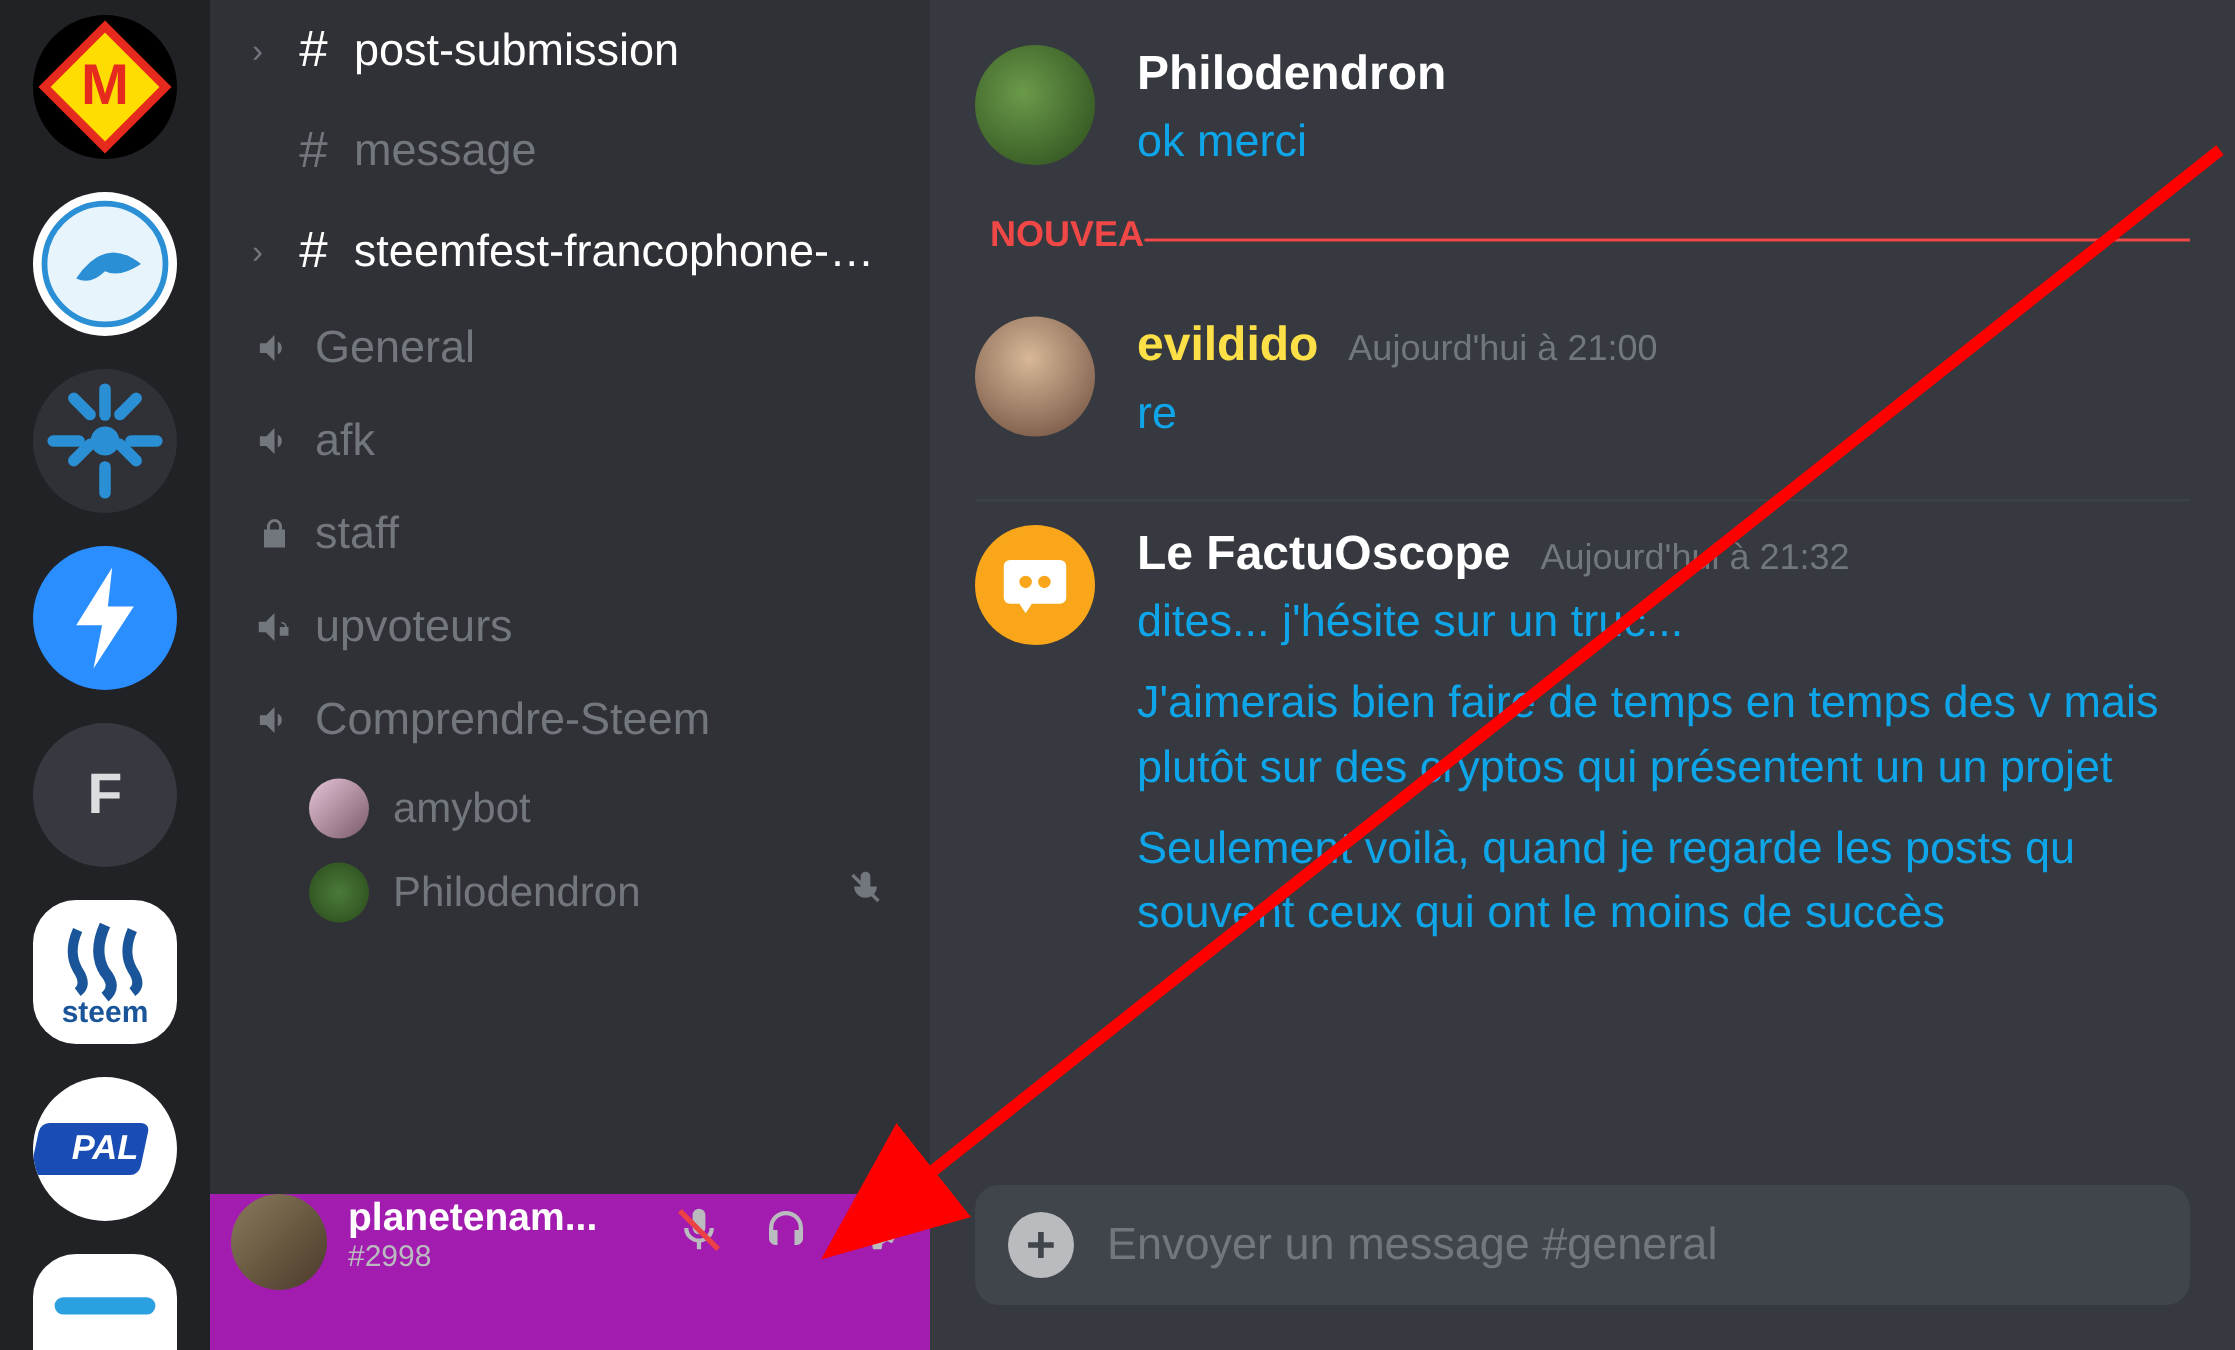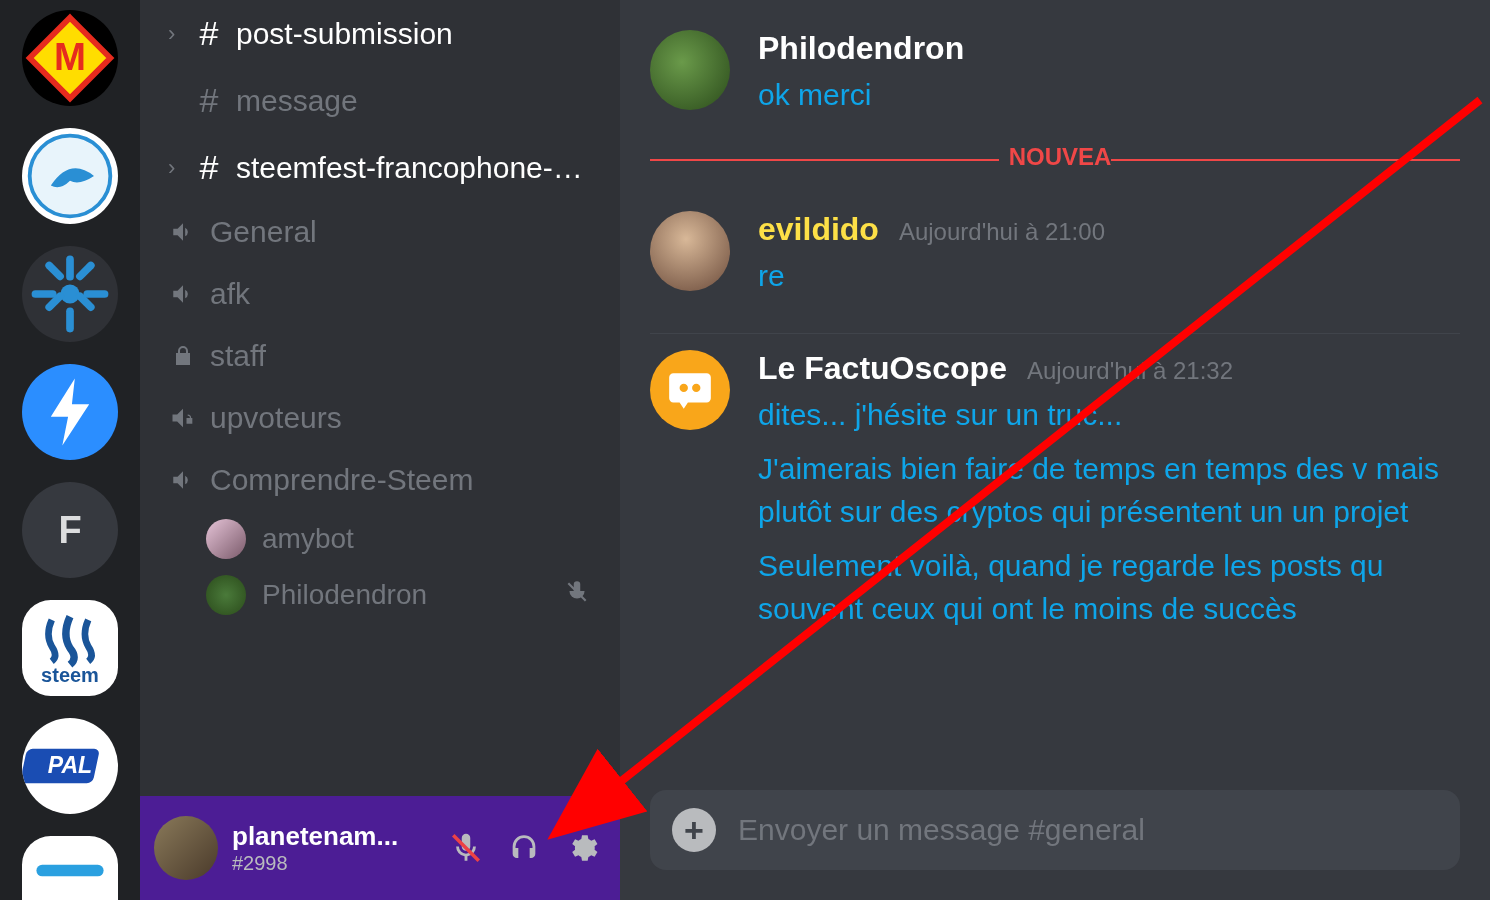--- a/index.html
+++ b/index.html
@@ -102,23 +102,23 @@
   }
   .voice-member .mute-icon {
     margin-left: auto;
     margin-right: 20px;
     color: #72767d;
   }
 
   
   .user-panel {
     height: 104px;
-    background: #4c1d95;
-    display: flex;
-    align-items: center;
+    background: #a21caf;
+    display: flex;
+    align-items: flex-start;
     padding: 0 14px;
     gap: 14px;
     flex-shrink: 0;
   }
   .user-avatar {
     width: 64px;
     height: 64px;
     border-radius: 50%;
     background: linear-gradient(135deg,#8a7a5a,#4a3a2a);
     flex-shrink: 0;
@@ -206,21 +206,21 @@
     line-height: 1.45;
     word-wrap: break-word;
   }
   .msg-text p { margin-bottom: 10px; }
 
   .new-divider {
     position: relative;
     border-top: 2px solid #f04747;
     margin: 12px 30px 12px 30px;
     display: flex;
-    justify-content: center;
+    justify-content: flex-start;
   }
   .new-divider span {
     position: relative;
     top: -18px;
     color: #f04747;
     font-size: 24px;
     font-weight: 600;
     background: #36393f;
     padding-left: 10px;
   }

